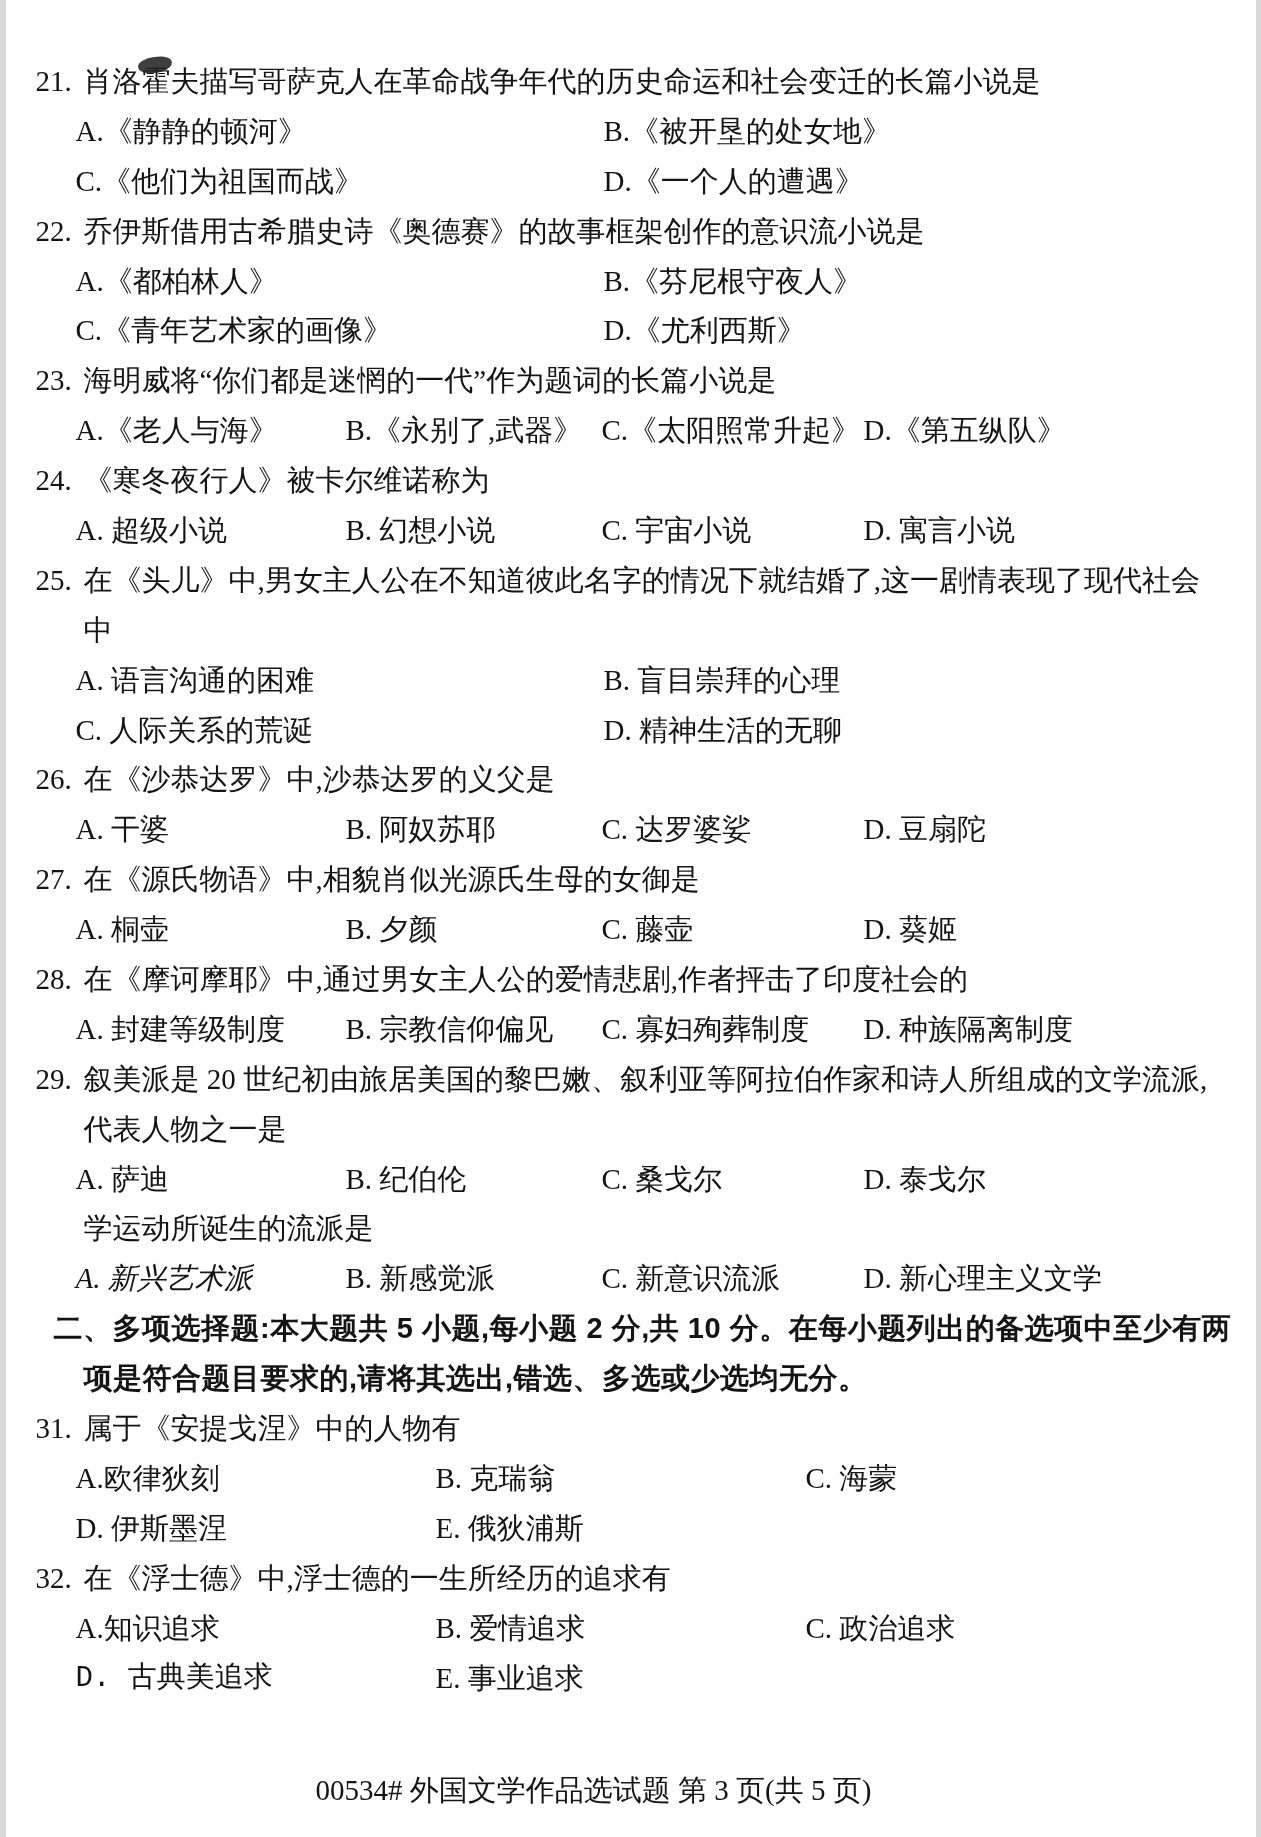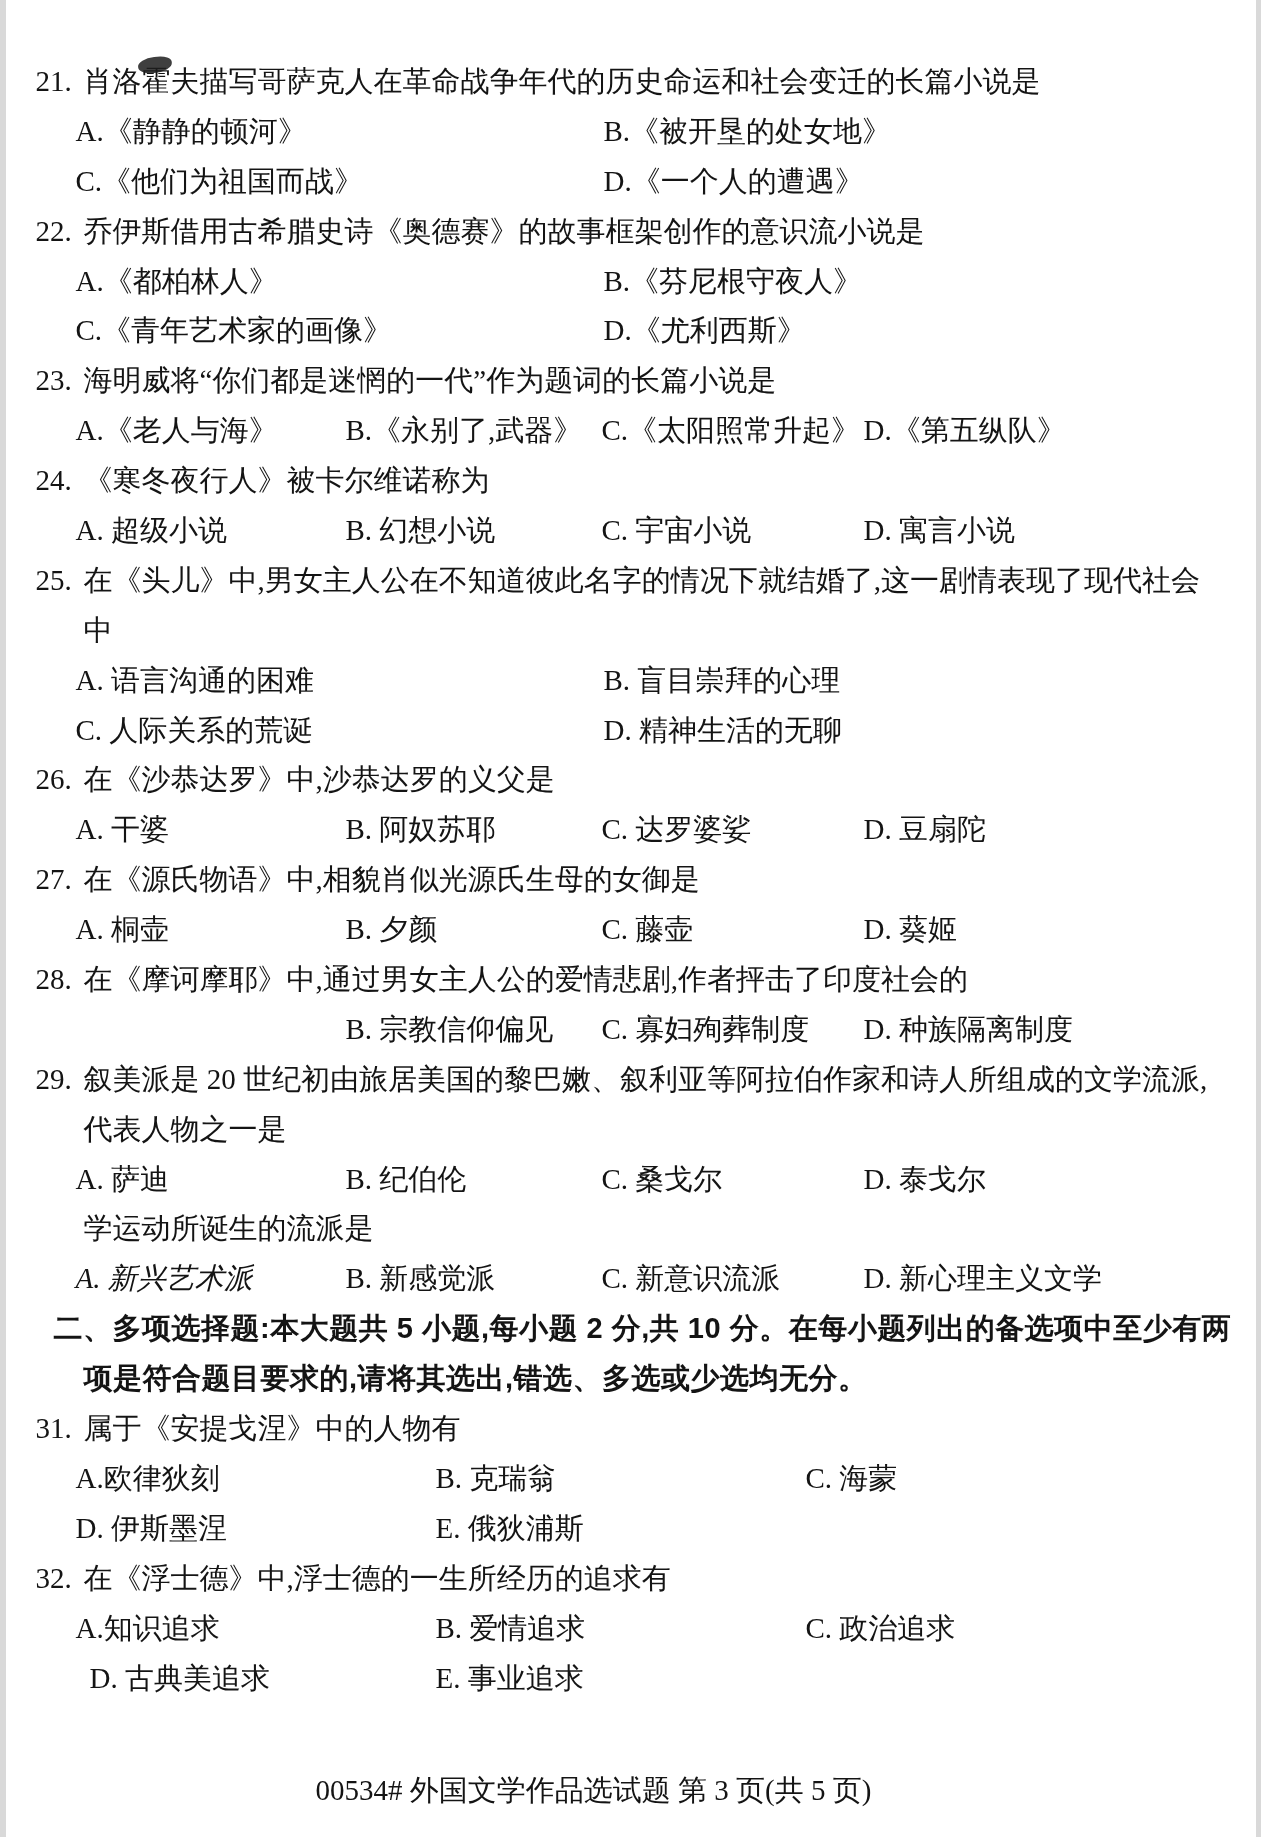--- a/index.html
+++ b/index.html
@@ -100,20 +100,21 @@
       </div>
       <div class="line stem"><span class="qnum">27.</span><span class="stemtext">在《源氏物语》中,相貌肖似光源氏生母的女御是</span></div>
       <div class="line optrow">
         <span class="opt" style="left: 70px;">A. 桐壶</span>
         <span class="opt" style="left: 340px;">B. 夕颜</span>
         <span class="opt" style="left: 596px;">C. 藤壶</span>
         <span class="opt" style="left: 858px;">D. 葵姬</span>
       </div>
       <div class="line stem"><span class="qnum">28.</span><span class="stemtext">在《摩诃摩耶》中,通过男女主人公的爱情悲剧,作者抨击了印度社会的</span></div>
       <div class="line optrow">
+        <span class="opt" style="left: 70px;">A. 封建等级制度</span>
         <span class="opt" style="left: 340px;">B. 宗教信仰偏见</span>
         <span class="opt" style="left: 596px;">C. 寡妇殉葬制度</span>
         <span class="opt" style="left: 858px;">D. 种族隔离制度</span>
       </div>
       <div class="line stem"><span class="qnum">29.</span><span class="stemtext">叙美派是 20 世纪初由旅居美国的黎巴嫩、叙利亚等阿拉伯作家和诗人所组成的文学流派,</span></div>
       <div class="line cont"><span class="stemtext">代表人物之一是</span></div>
       <div class="line optrow">
         <span class="opt" style="left: 70px;">A. 萨迪</span>
         <span class="opt" style="left: 340px;">B. 纪伯伦</span>
         <span class="opt" style="left: 596px;">C. 桑戈尔</span>
@@ -138,19 +139,19 @@
         <span class="opt" style="left: 70px;">D. 伊斯墨涅</span>
         <span class="opt" style="left: 430px;">E. 俄狄浦斯</span>
       </div>
       <div class="line stem"><span class="qnum">32.</span><span class="stemtext">在《浮士德》中,浮士德的一生所经历的追求有</span></div>
       <div class="line optrow">
         <span class="opt" style="left: 70px;">A.知识追求</span>
         <span class="opt" style="left: 430px;">B. 爱情追求</span>
         <span class="opt" style="left: 800px;">C. 政治追求</span>
       </div>
       <div class="line optrow">
-        <span class="opt" style="left: 84px;">D. 古典美追求</span>
+        <span class="opt" style="left: 70px; font-family: Liberation Mono, monospace;">D. 古典美追求</span>
         <span class="opt" style="left: 430px;">E. 事业追求</span>
       </div>
     </div>
   <div class="smudge"></div>
   <div class="footer">00534# 外国文学作品选试题 第 3 页(共 5 页)</div>
 </div>
 
 </body></html>

